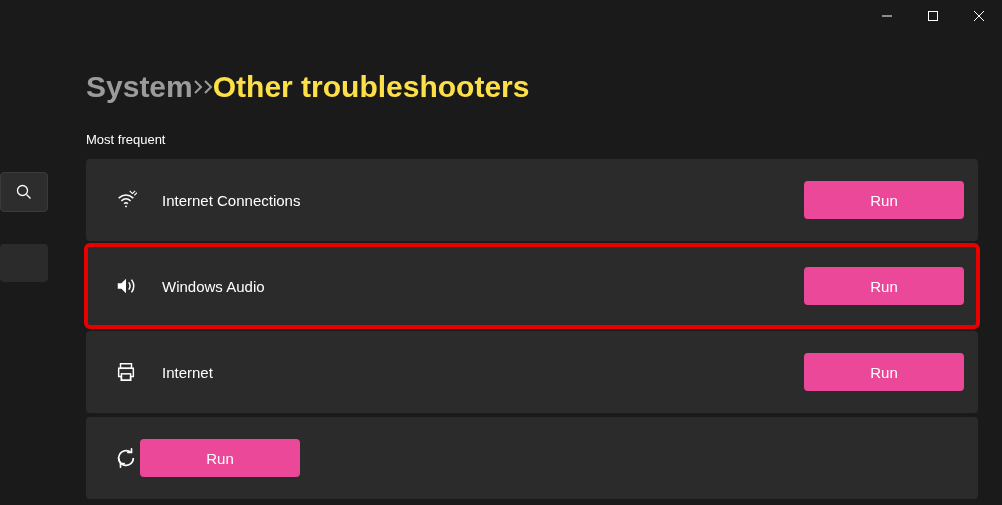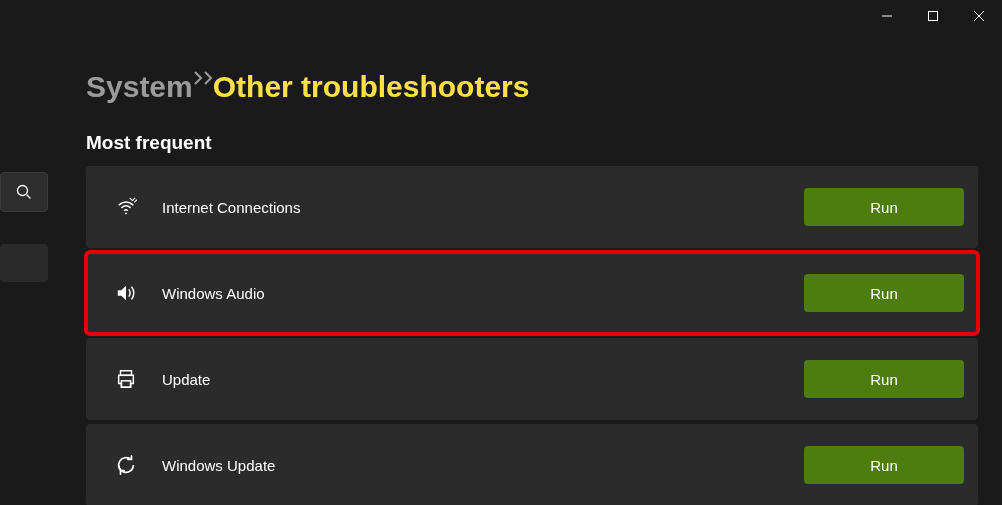--- a/index.html
+++ b/index.html
@@ -49,41 +49,41 @@
       background: #2b2b2b;
       width: 48px;
       height: 38px;
       border-radius: 4px;
     }
     .content {
       padding: 70px 24px 0 86px;
     }
     .breadcrumb {
       display: flex;
-      align-items: flex-start;
+      align-items: center;
       margin-bottom: 28px;
     }
     .crumb {
       font-size: 30px;
       font-weight: 600;
       color: #9b9b9b;
       cursor: pointer;
     }
     .crumb.current {
       color: #fde047;
       cursor: default;
     }
     .chev {
       color: #9b9b9b;
       display: flex;
       align-items: center;
     }
     .section-label {
-      font-size: 19px;
-      font-weight: 700;
+      font-size: 13px;
+      font-weight: 400;
       color: #ffffff;
       margin-bottom: 12px;
     }
     .cards {
       display: flex;
       flex-direction: column;
       gap: 4px;
     }
     .card {
       background: #2b2b2b;
@@ -105,21 +105,21 @@
       justify-content: center;
       color: #ffffff;
     }
     .card-label {
       margin-left: 22px;
       font-size: 15px;
       color: #ffffff;
       flex: 1;
     }
     .run-btn {
-      background: #4d7c0f;
+      background: #ec4899;
       border: none;
       color: #ffffff;
       font-size: 15px;
       width: 160px;
       height: 38px;
       border-radius: 4px;
       cursor: pointer;
     }
     svg { display: block; }
   </style>
@@ -201,31 +201,30 @@
     </div>
 
     <div class="card">
       <span class="card-icon">
         <svg width="22" height="22" viewBox="0 0 24 24" fill="none" stroke="#fff" stroke-width="1.6">
           <rect x="6" y="3" width="12" height="5"></rect>
           <path d="M4 8 L20 8 L20 17 L17 17 L17 21 L7 21 L7 17 L4 17 Z"></path>
           <rect x="7" y="14" width="10" height="7"></rect>
         </svg>
       </span>
-      <span class="card-label">Update</span>
+      <span class="card-label">Internet</span>
       <button class="run-btn">Run</button>
     </div>
 
     <div class="card">
       <span class="card-icon">
         <svg width="22" height="22" viewBox="0 0 24 24" fill="none" stroke="#fff" stroke-width="1.8">
           <path d="M20 12 A8 8 0 1 1 17.6 6.3"></path>
           <path d="M14 6 L18 6 L18 2" stroke-linecap="round"></path>
           <path d="M4 12 A8 8 0 0 0 6.4 17.7"></path>
           <path d="M10 18 L6 18 L6 22" stroke-linecap="round"></path>
         </svg>
       </span>
-      <span class="card-label">Windows Update</span>
       <button class="run-btn">Run</button>
     </div>
 
   </div>
 </div>
 
 </body></html>

